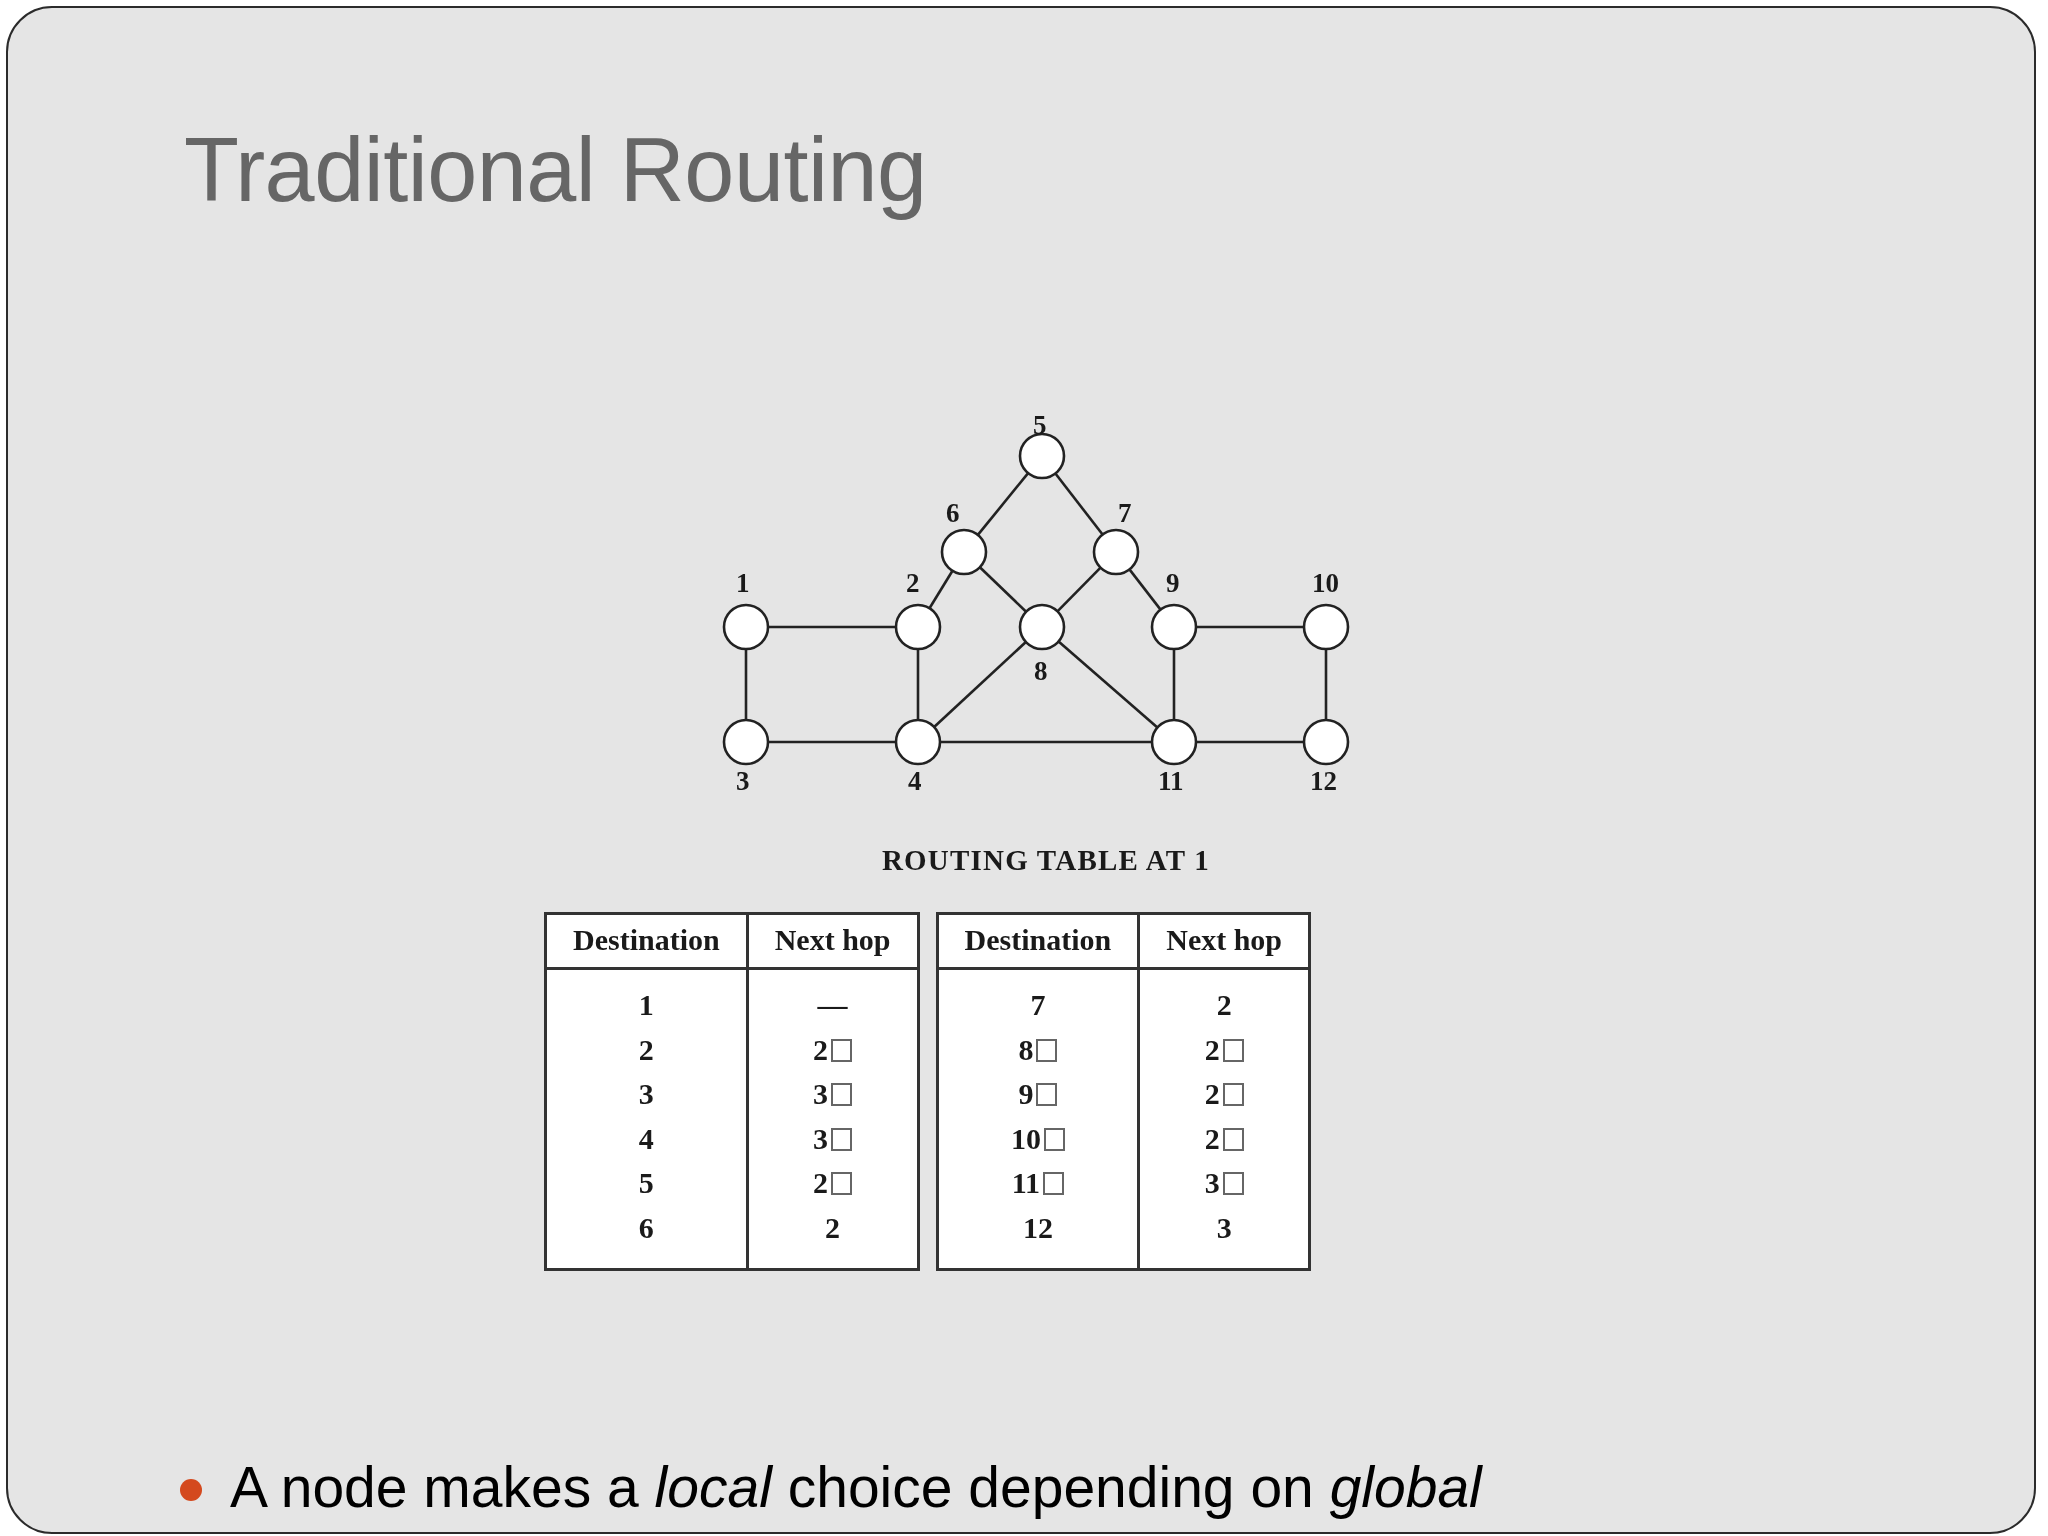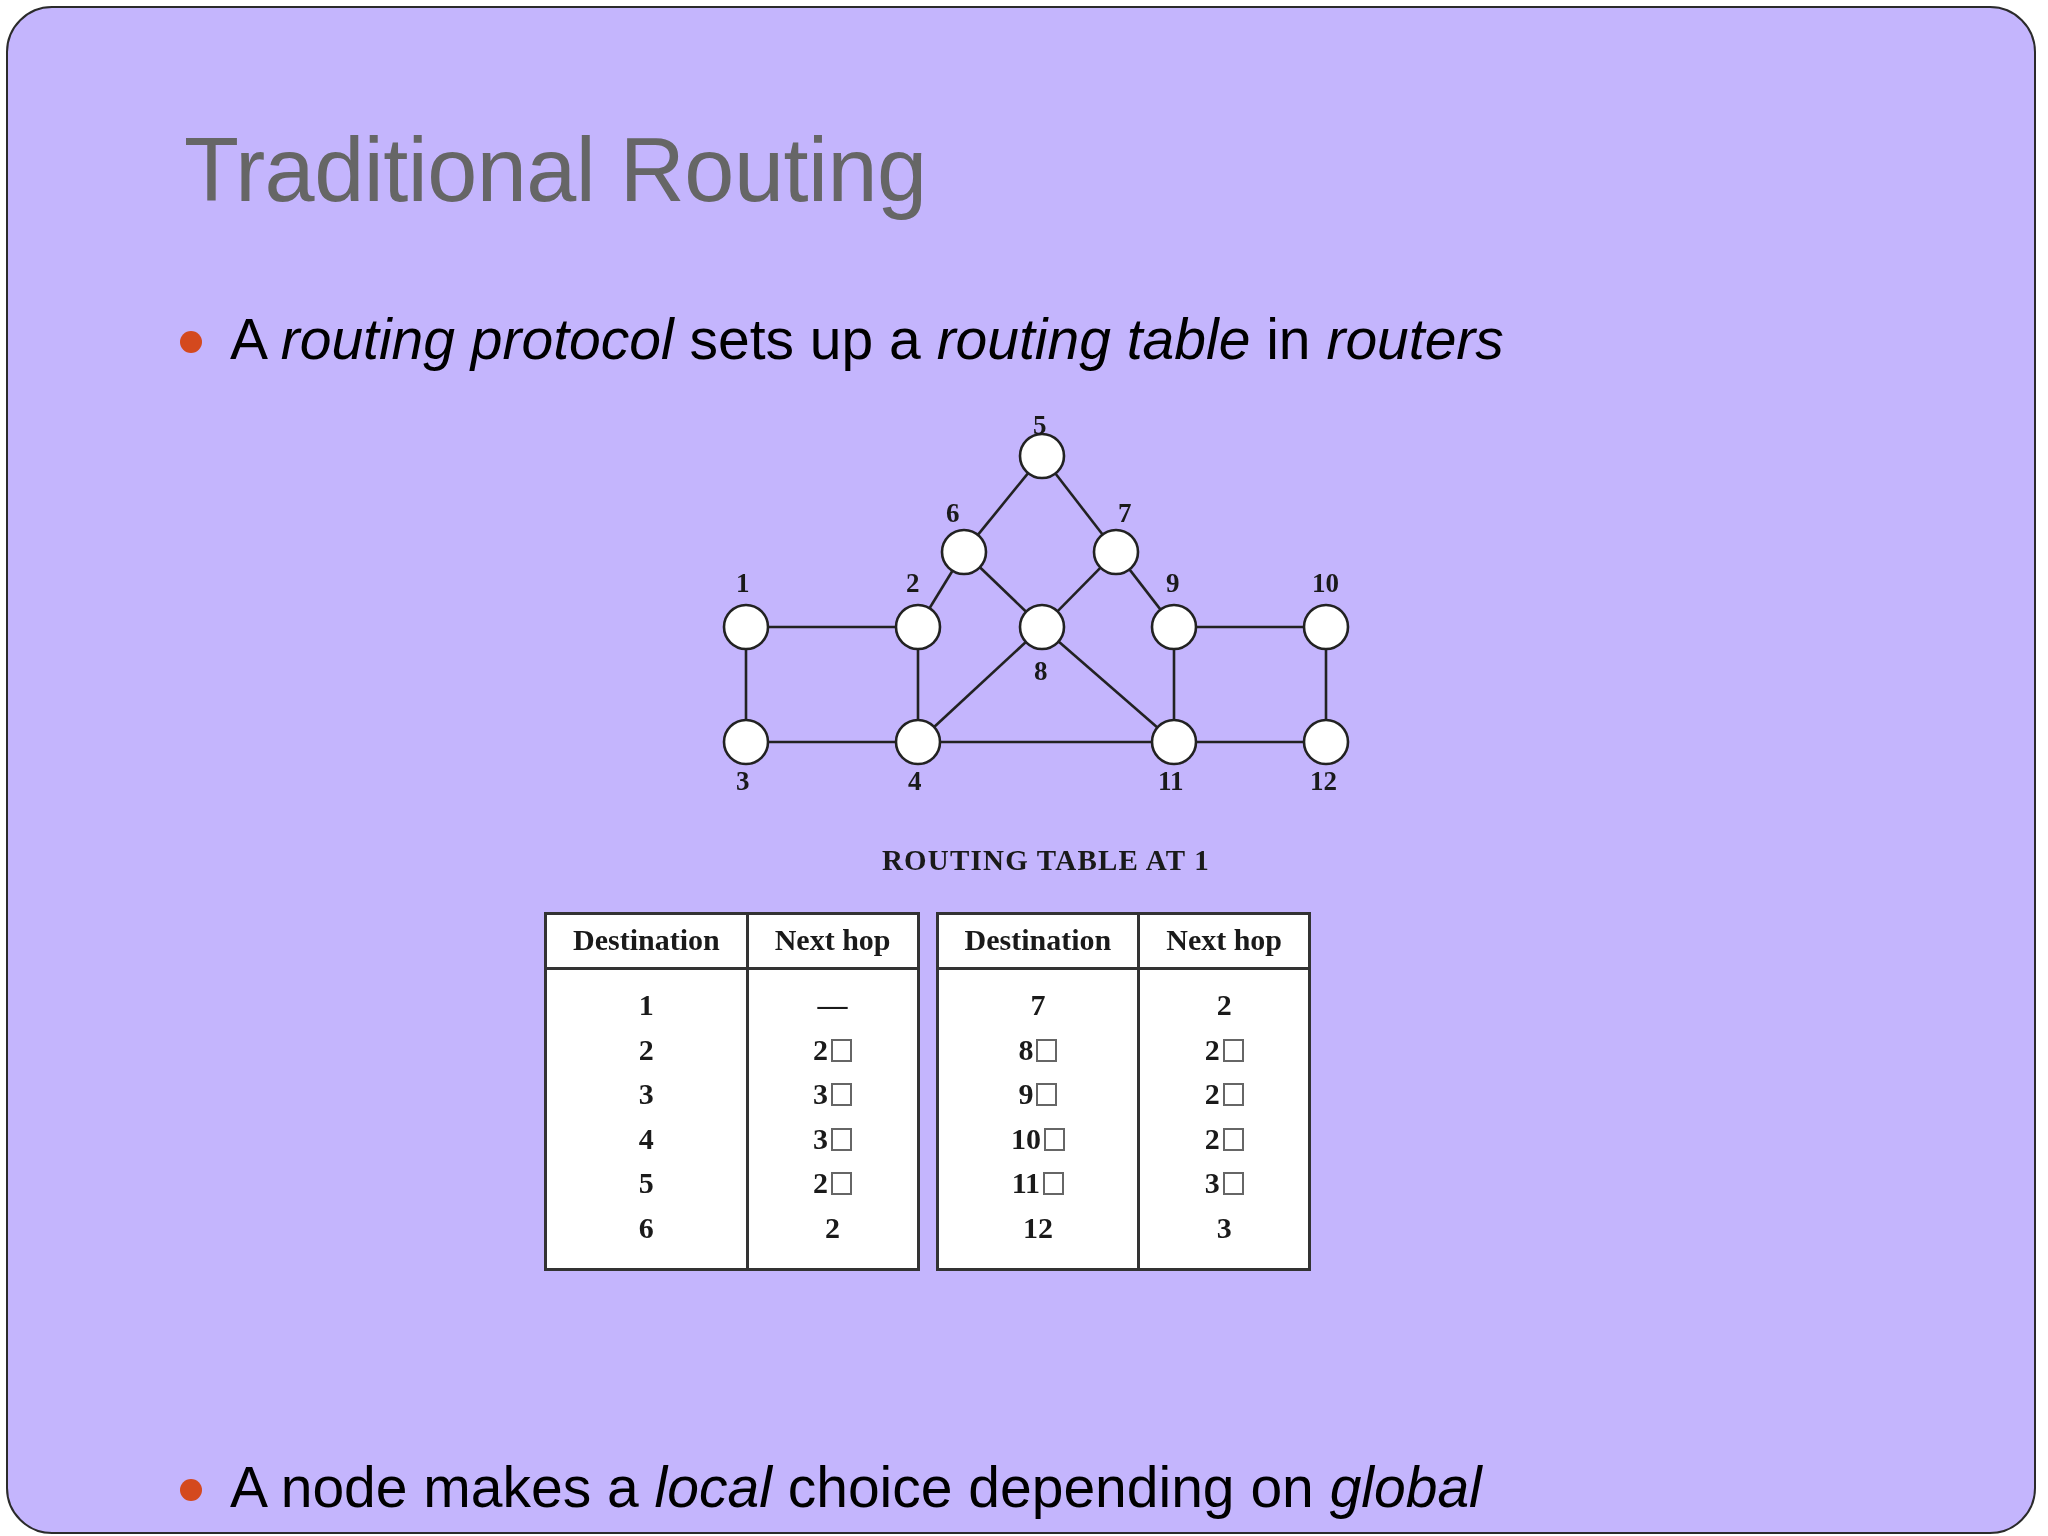--- a/index.html
+++ b/index.html
@@ -16,21 +16,21 @@
   }
 
   
   #slide {
     position: absolute;
     left: 6px;
     top: 6px;
     width: 2030px;
     height: 1528px;
     box-sizing: border-box;
-    background: #c4b5fd;
+    background: #e5e5e5;
     border: 2px solid #2b2b2b;
     border-radius: 46px;
     overflow: hidden;
   }
 
   
   #slide-title {
     position: absolute;
     left: 176px;
     top: 117px;
@@ -150,24 +150,20 @@
     margin-left: 3px;
   }
 </style>
 </head>
 <body>
 
 <div id="slide">
 
   <h1 id="slide-title">Traditional Routing</h1>
 
-  <div class="bullet-row" id="bullet-1">
-    <span class="bullet-dot"></span>
-    <div class="bullet-text"><span>A </span><i>routing protocol</i><span> sets up a </span><i>routing table</i><span> in </span><i>routers</i></div>
-  </div>
 
   <div id="figure">
 
     <div id="graph">
       <svg width="660" height="400" viewBox="0 0 660 400">
         <g id="edge-layer" stroke="#222" stroke-width="2.6" fill="none">
             <line x1="62" y1="215" x2="190" y2="215"></line>
             <line x1="40" y1="237" x2="40" y2="308"></line>
             <line x1="62" y1="330" x2="190" y2="330"></line>
             <line x1="212" y1="237" x2="212" y2="308"></line>

